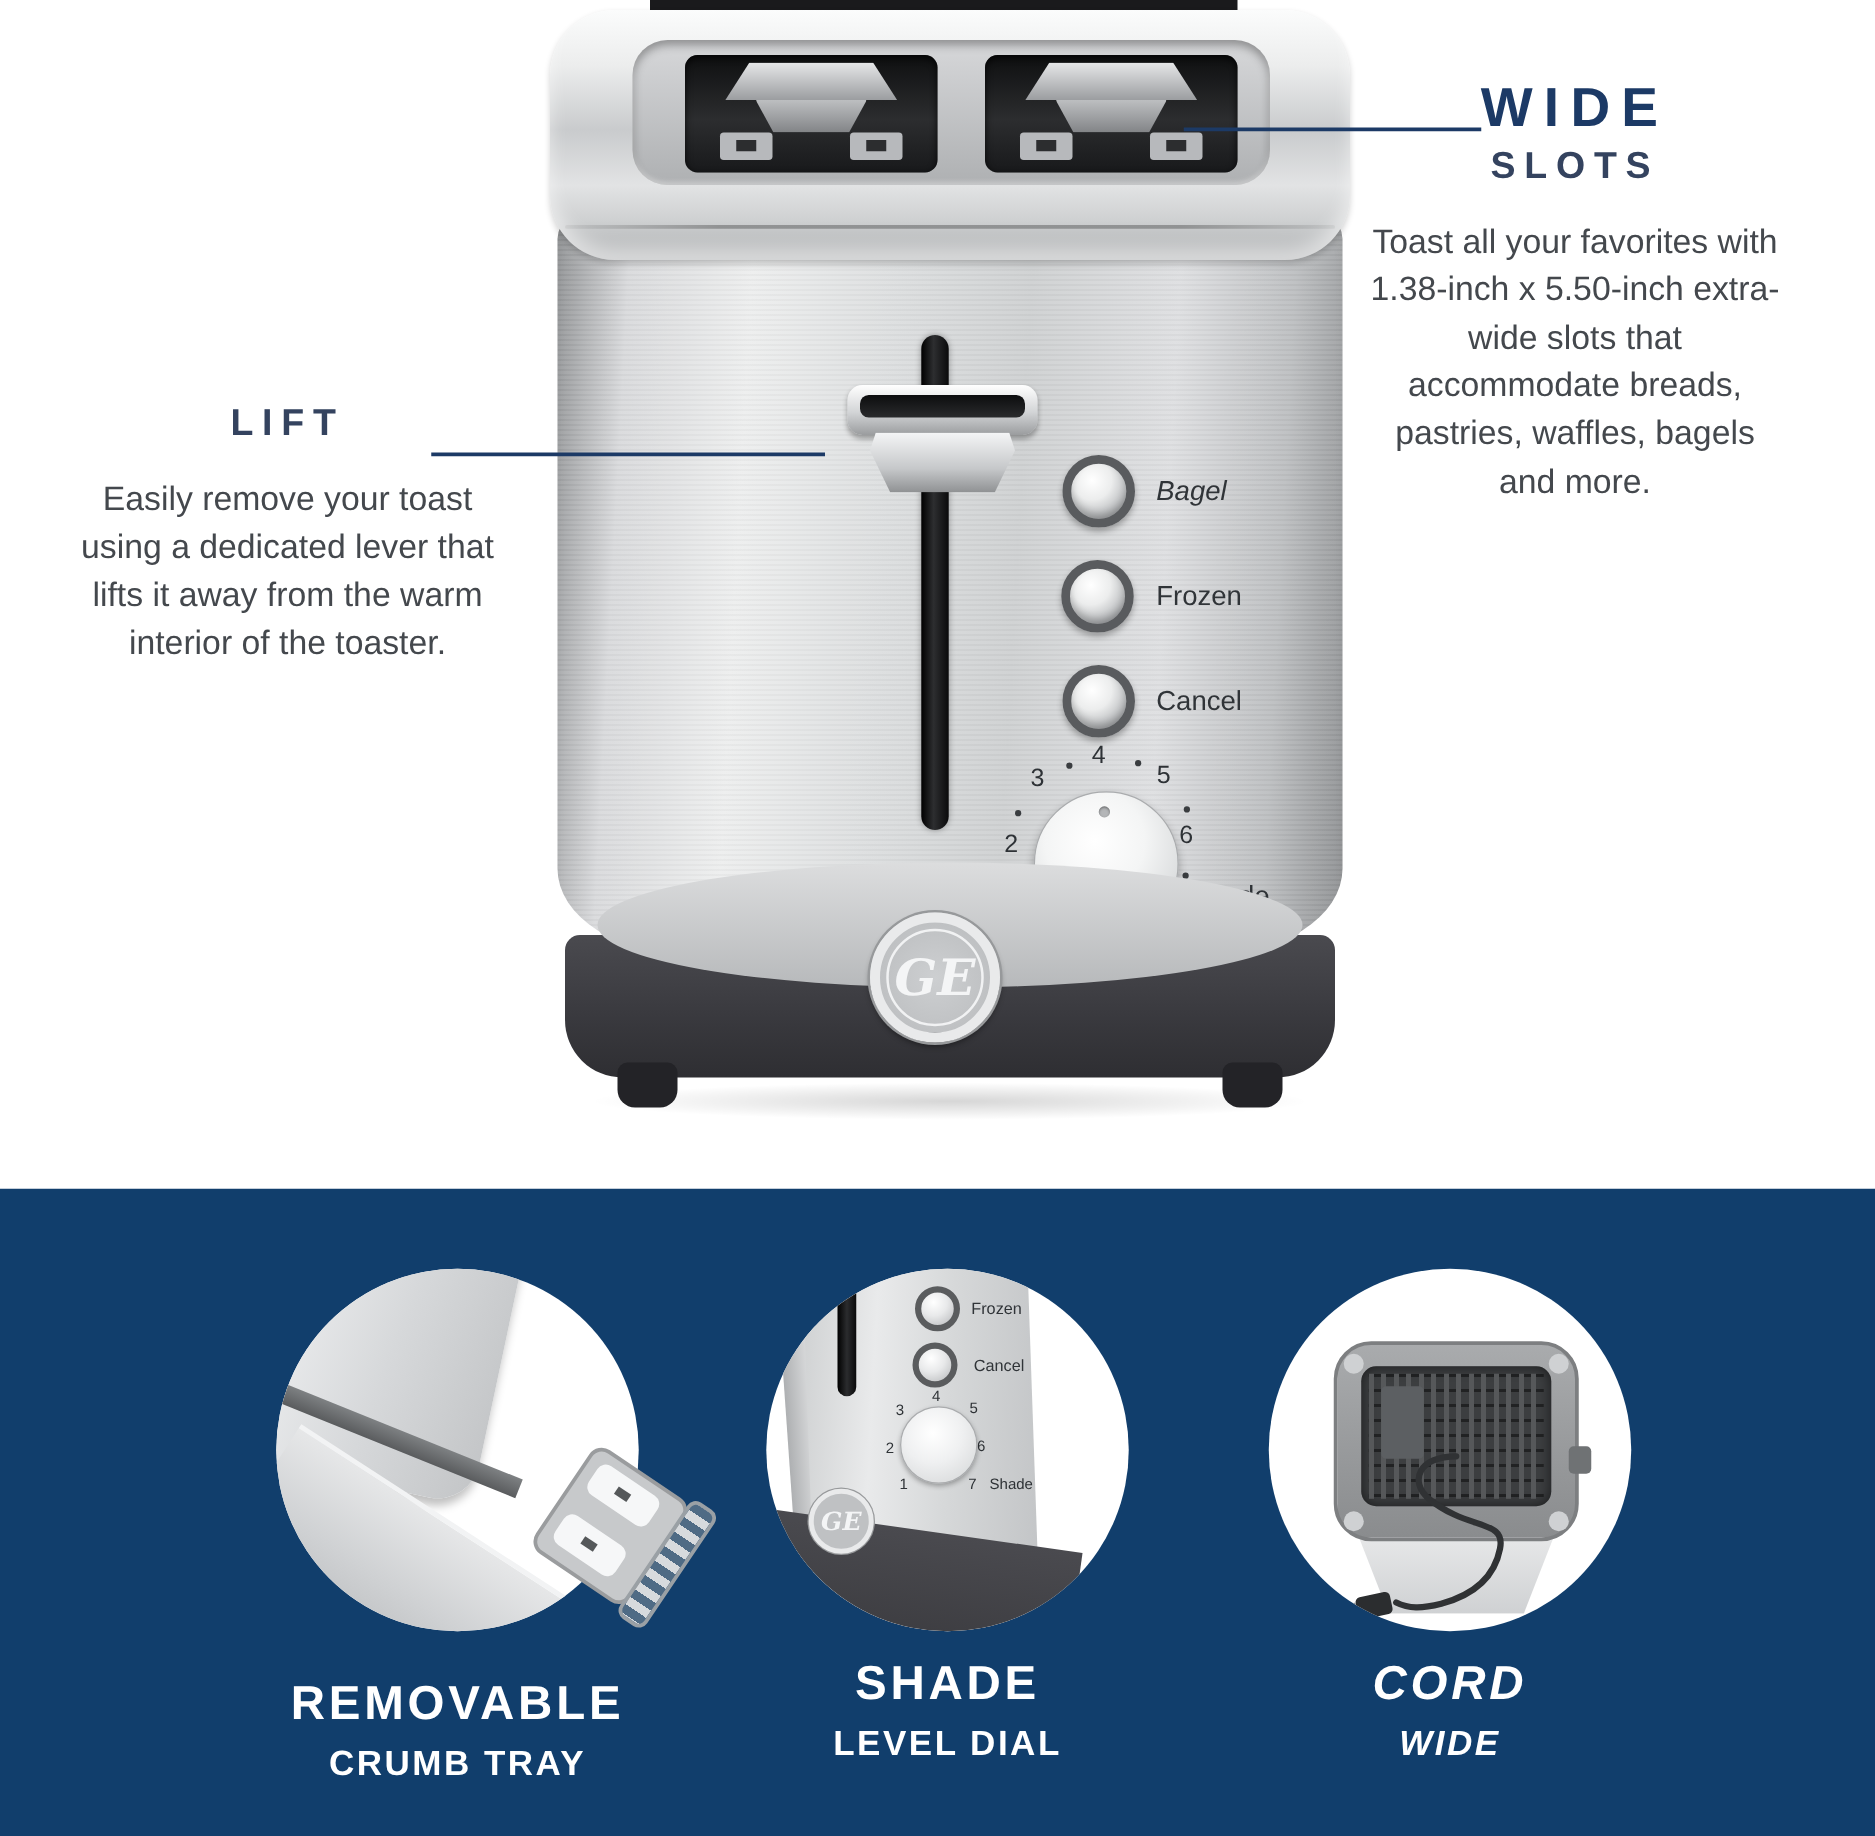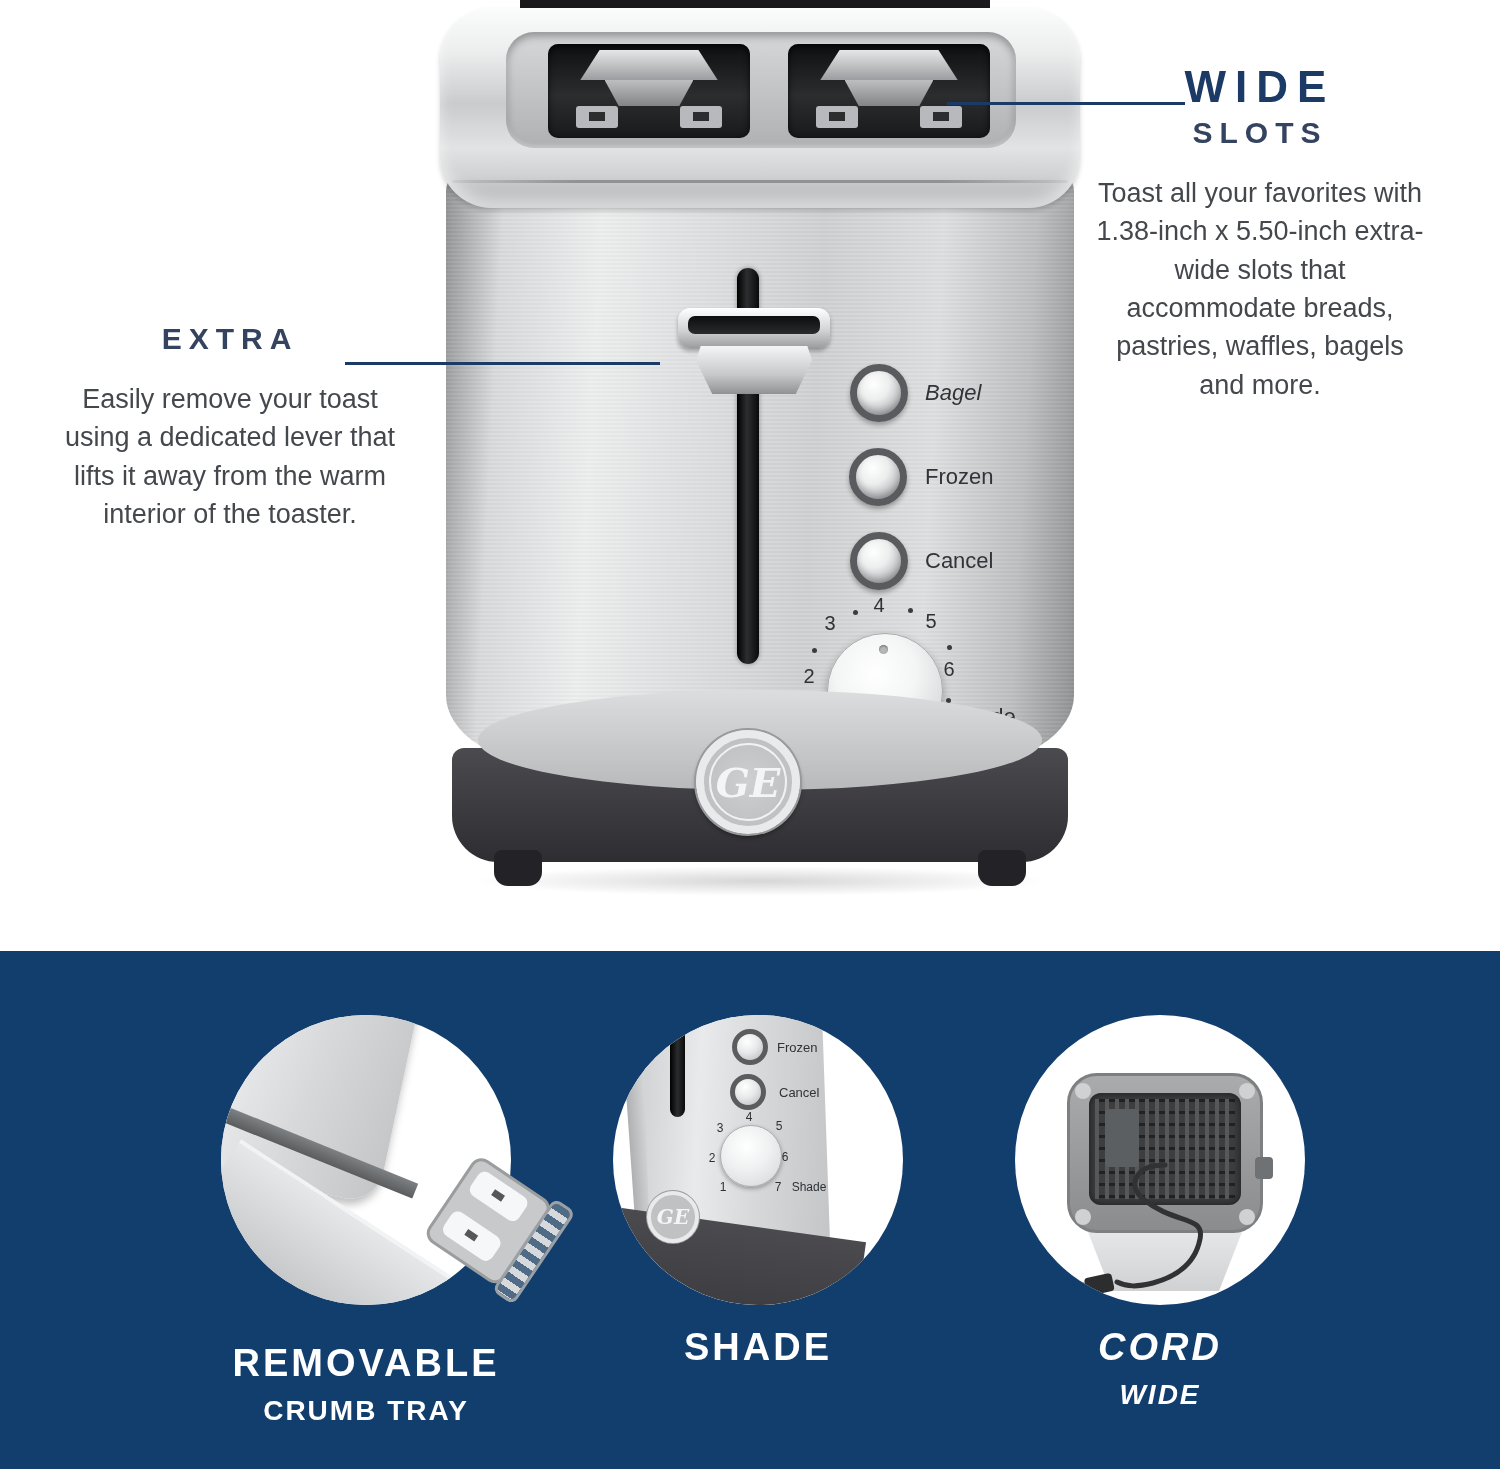--- a/index.html
+++ b/index.html
@@ -216,21 +216,21 @@
   <div class="t-base"></div>
   <div class="t-bulge"></div>
   <div class="ge-badge">
     <div class="ge-inner">GE</div>
   </div>
   <div class="t-foot" style="left:494px;top:850px;"></div>
   <div class="t-foot" style="left:978px;top:850px;"></div>
 
   <div class="co-line" style="left:345px;top:362px;width:315px;"></div>
   <div class="abs" style="left:60px;top:318px;width:340px;">
-    <div class="co-sub">EXTRA</div>
+    <div class="co-sub">LIFT</div>
     <div class="co-body">Easily remove your toast using a dedicated lever that lifts it away from the warm interior of the toaster.</div>
   </div>
 
   <div class="co-line" style="left:947px;top:102px;width:238px;"></div>
   <div class="abs" style="left:1095px;top:62px;width:330px;">
     <div class="co-title">WIDE</div>
     <div class="co-sub">SLOTS</div>
     <div class="co-body">Toast all your favorites with 1.38-inch x 5.50-inch extra-wide slots that accommodate breads, pastries, waffles, bagels and more.</div>
   </div>
 
@@ -291,19 +291,20 @@
       </g>
     </svg>
   </div>
 
   <div class="feat" style="left:206px;top:1326px;margin-top:16px;">
     <div class="feat-title">REMOVABLE</div>
     <div class="feat-sub">CRUMB TRAY</div>
   </div>
   <div class="feat" style="left:598px;top:1326px;">
     <div class="feat-title">SHADE</div>
+    <div class="feat-sub">LEVEL DIAL</div>
   </div>
   <div class="feat" style="left:1000px;top:1326px;font-style:italic;">
     <div class="feat-title">CORD</div>
     <div class="feat-sub">WIDE</div>
   </div>
 
 </div>
 
 </body></html>

